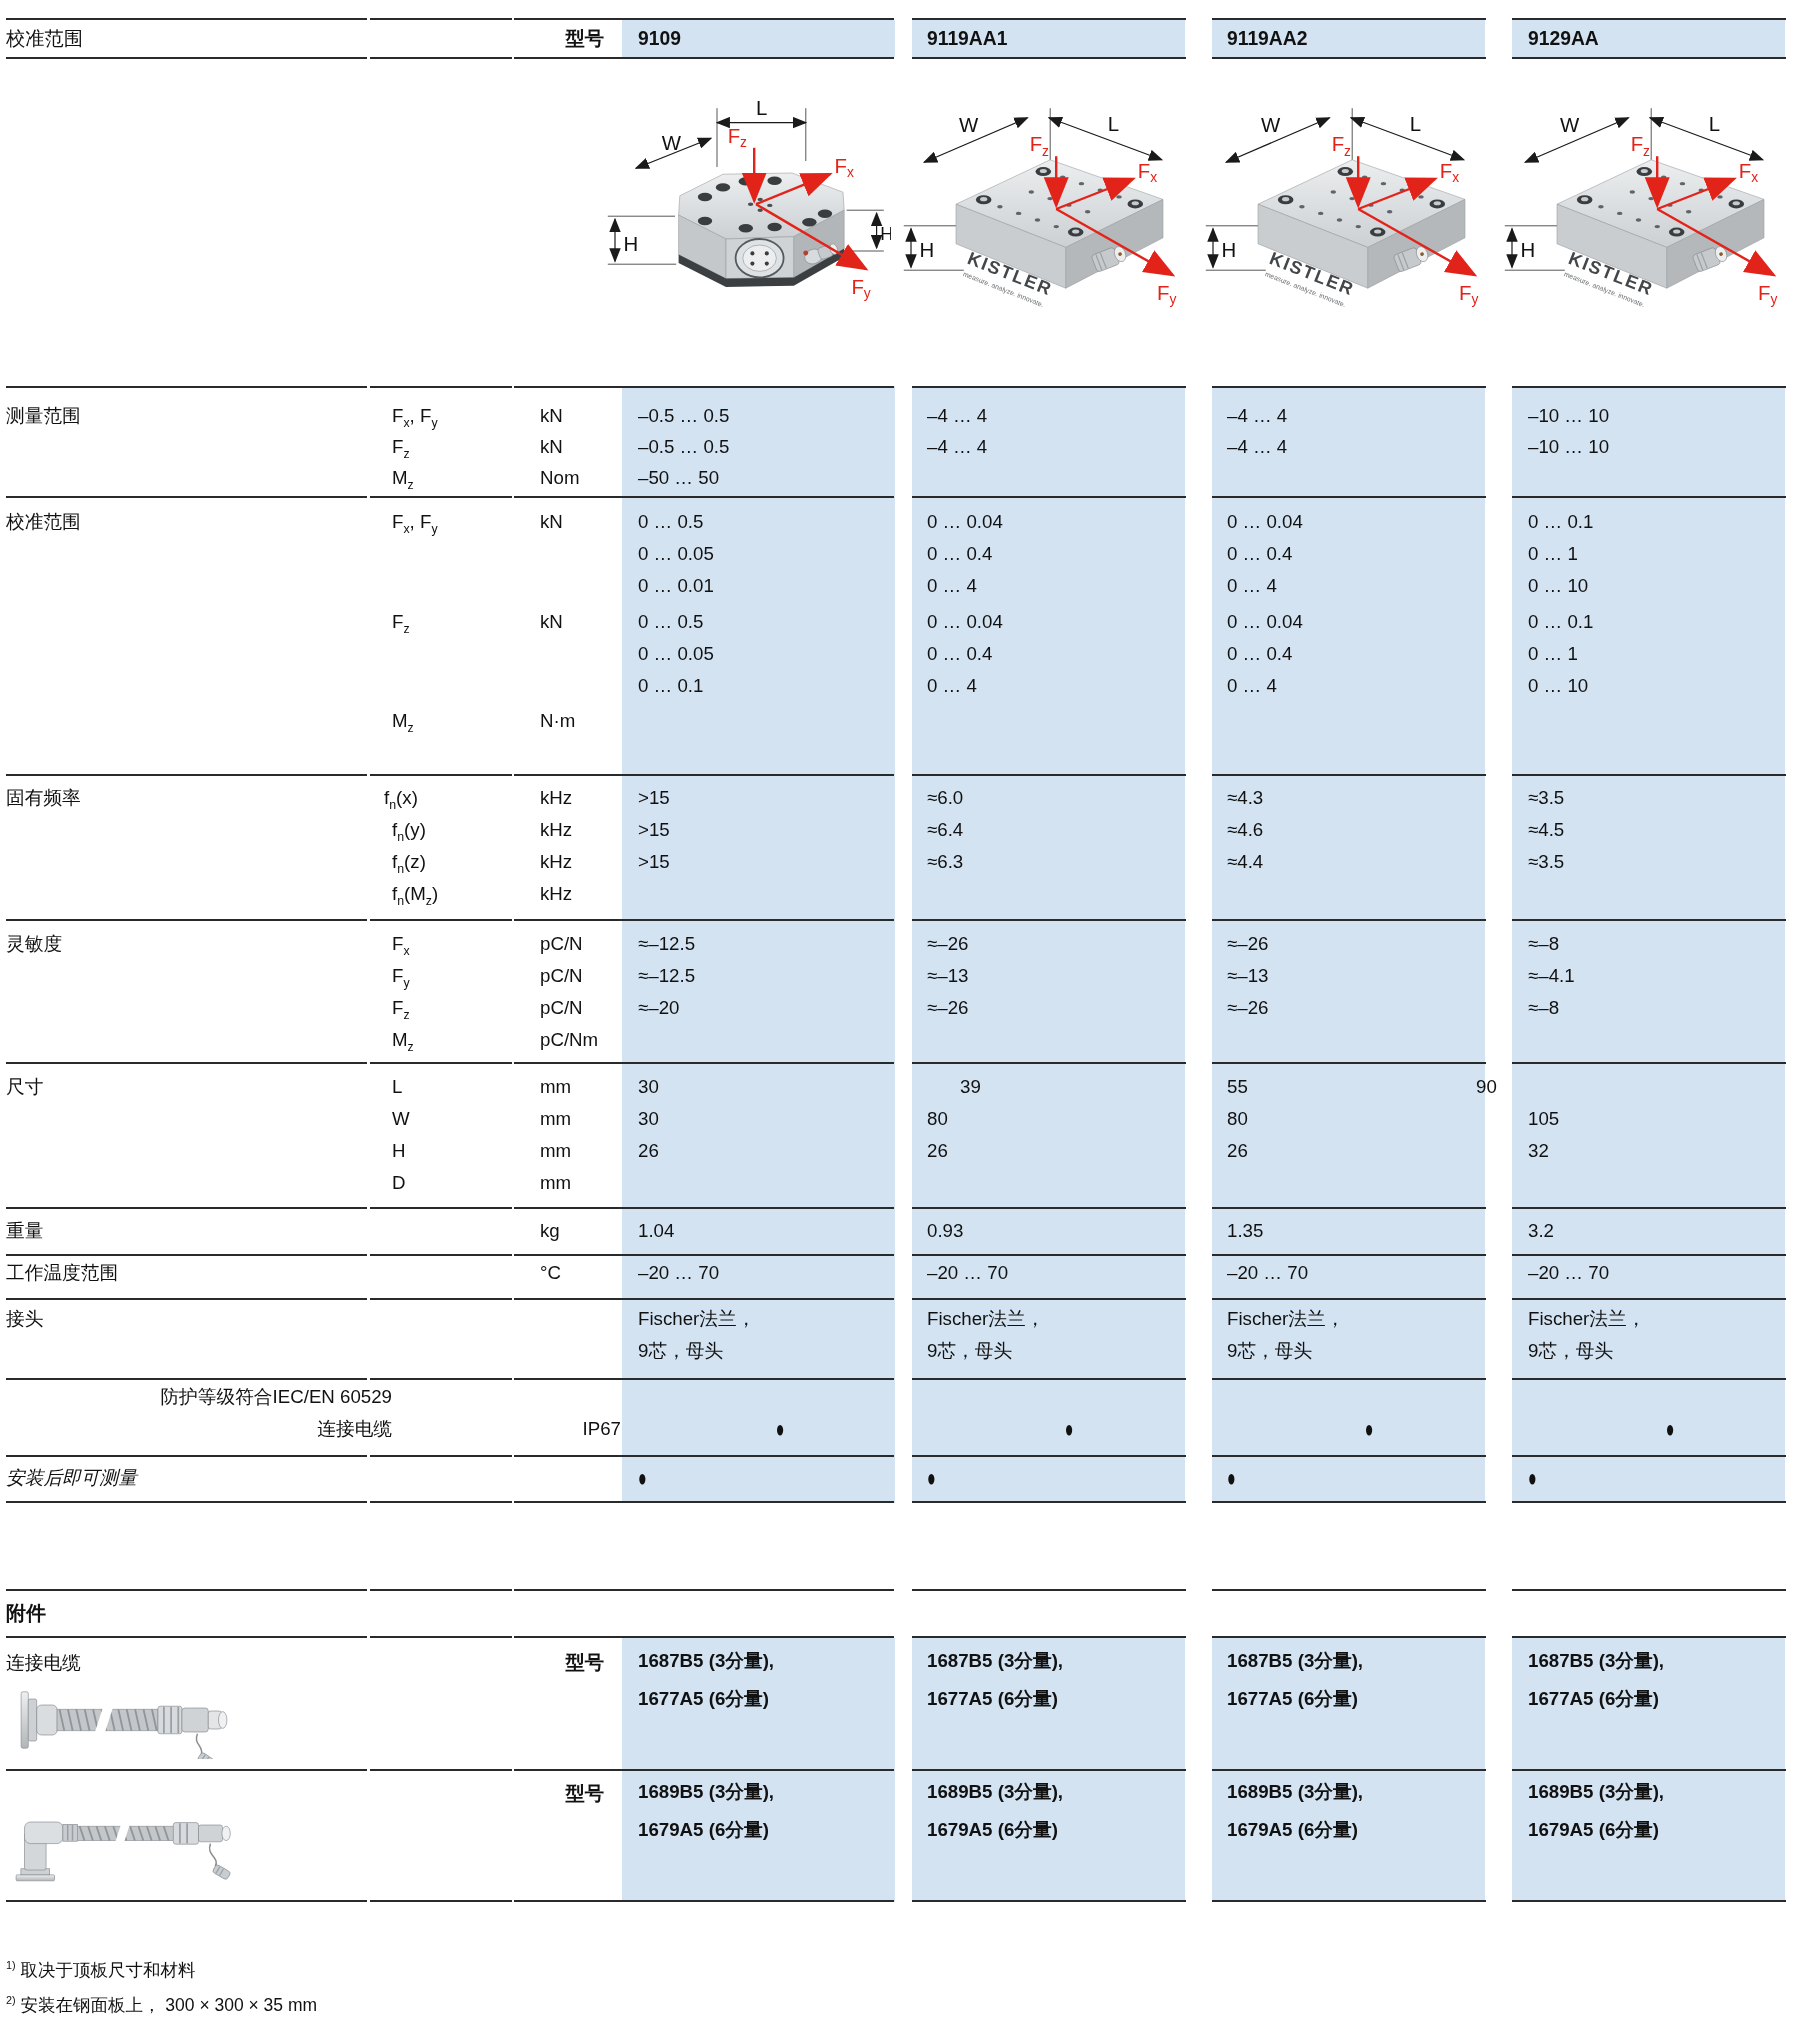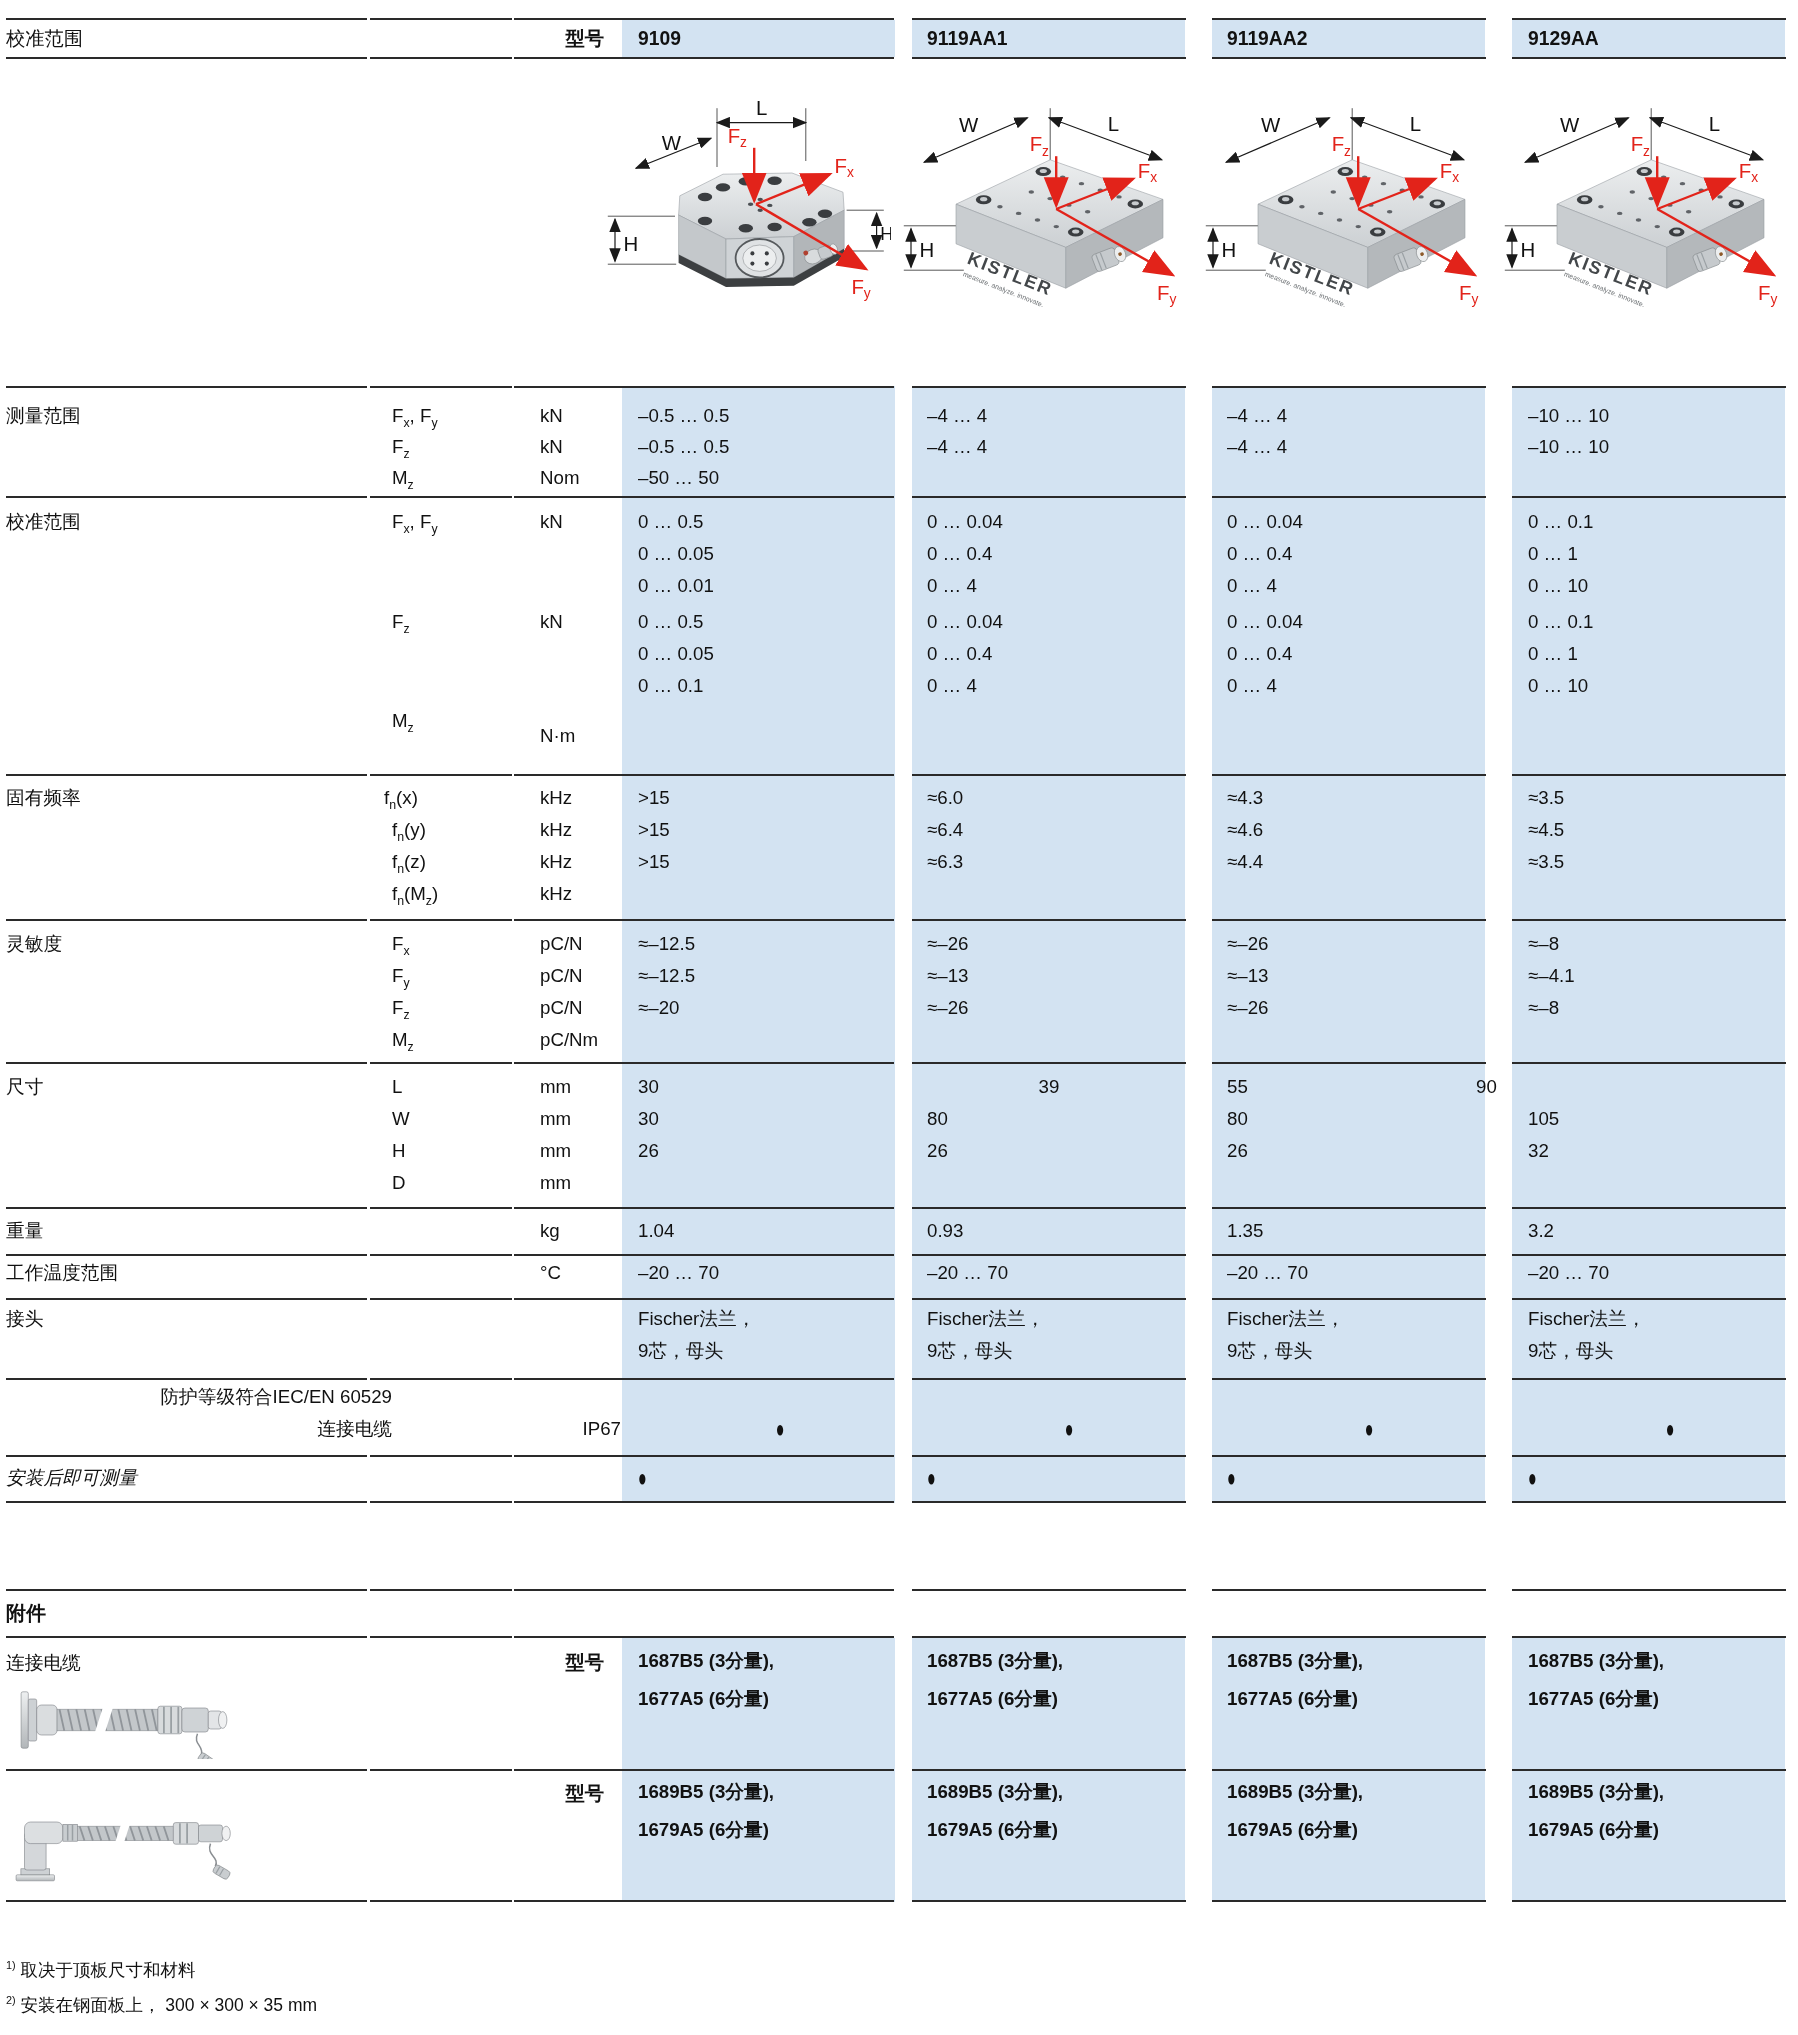--- a/index.html
+++ b/index.html
@@ -126,21 +126,21 @@
             <div class="cell val" style="left: 1528px; width: 244px; line-height: 32px; height: 32px;">0 … 1</div>
           </div>
           <div class="row" style="height: 32px;">
             <div class="cell val" style="left: 638px; width: 244px; line-height: 32px; height: 32px;">0 … 0.1</div>
             <div class="cell val" style="left: 927px; width: 244px; line-height: 32px; height: 32px;">0 … 4</div>
             <div class="cell val" style="left: 1227px; width: 244px; line-height: 32px; height: 32px;">0 … 4</div>
             <div class="cell val" style="left: 1528px; width: 244px; line-height: 32px; height: 32px;">0 … 10</div>
           </div>
           <div class="row" style="height: 32px; margin-top: 3.6px;">
             <div class="cell prm" style="left: 392px; width: 142px; line-height: 32px; height: 32px;">M<sub>z</sub></div>
-            <div class="cell unt" style="left: 540px; width: 81px; line-height: 32px; height: 32px; margin-top: 15px;">N·m</div>
+            <div class="cell unt" style="left: 540px; width: 81px; line-height: 32px; height: 32px;">N·m</div>
           </div>
         </div>
       </div>
       <div class="section" style="top: 388px; height: 145px;">
         <div class="rule" style="top: 0px;">
           <i style="left: 6px; width: 361px;"></i>
           <i style="left: 370px; width: 142px;"></i>
           <i style="left: 514px; width: 380px;"></i>
           <i style="left: 912px; width: 274px;"></i>
           <i style="left: 1212px; width: 274px;"></i>
@@ -227,21 +227,21 @@
           <i style="left: 912px; width: 274px;"></i>
           <i style="left: 1212px; width: 274px;"></i>
           <i style="left: 1512px; width: 274px;"></i>
         </div>
         <div style="padding-top: 9px;">
           <div class="row" style="height: 32px;">
             <div class="cell lbl" style="left: 6px; width: 386px; line-height: 32px; height: 32px;">尺寸</div>
             <div class="cell prm" style="left: 392px; width: 142px; line-height: 32px; height: 32px;">L</div>
             <div class="cell unt" style="left: 540px; width: 81px; line-height: 32px; height: 32px;">mm</div>
             <div class="cell val" style="left: 638px; width: 244px; line-height: 32px; height: 32px;">30</div>
-            <div class="cell val" style="left: 927px; width: 244px; line-height: 32px; height: 32px; text-align: center;">39</div>
+            <div class="cell val" style="left: 960px; width: 244px; line-height: 32px; height: 32px;">39</div>
             <div class="cell val" style="left: 1227px; width: 244px; line-height: 32px; height: 32px;">55</div>
             <div class="cell val" style="left: 1476px; width: 244px; line-height: 32px; height: 32px;">90</div>
           </div>
           <div class="row" style="height: 32px;">
             <div class="cell prm" style="left: 392px; width: 142px; line-height: 32px; height: 32px;">W</div>
             <div class="cell unt" style="left: 540px; width: 81px; line-height: 32px; height: 32px;">mm</div>
             <div class="cell val" style="left: 638px; width: 244px; line-height: 32px; height: 32px;">30</div>
             <div class="cell val" style="left: 927px; width: 244px; line-height: 32px; height: 32px;">80</div>
             <div class="cell val" style="left: 1227px; width: 244px; line-height: 32px; height: 32px;">80</div>
             <div class="cell val" style="left: 1528px; width: 244px; line-height: 32px; height: 32px;">105</div>

